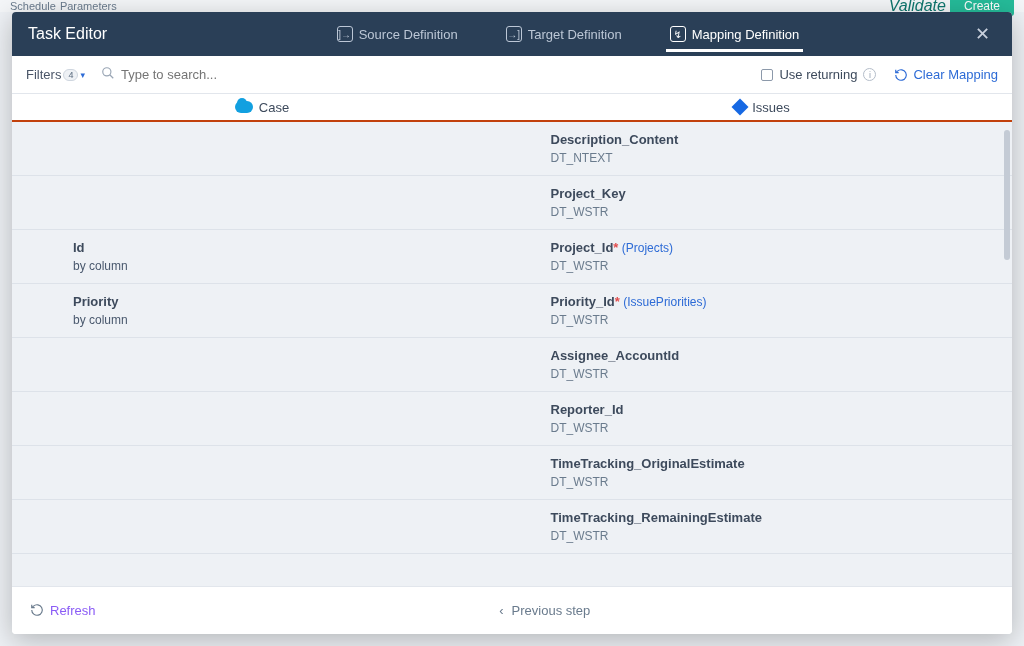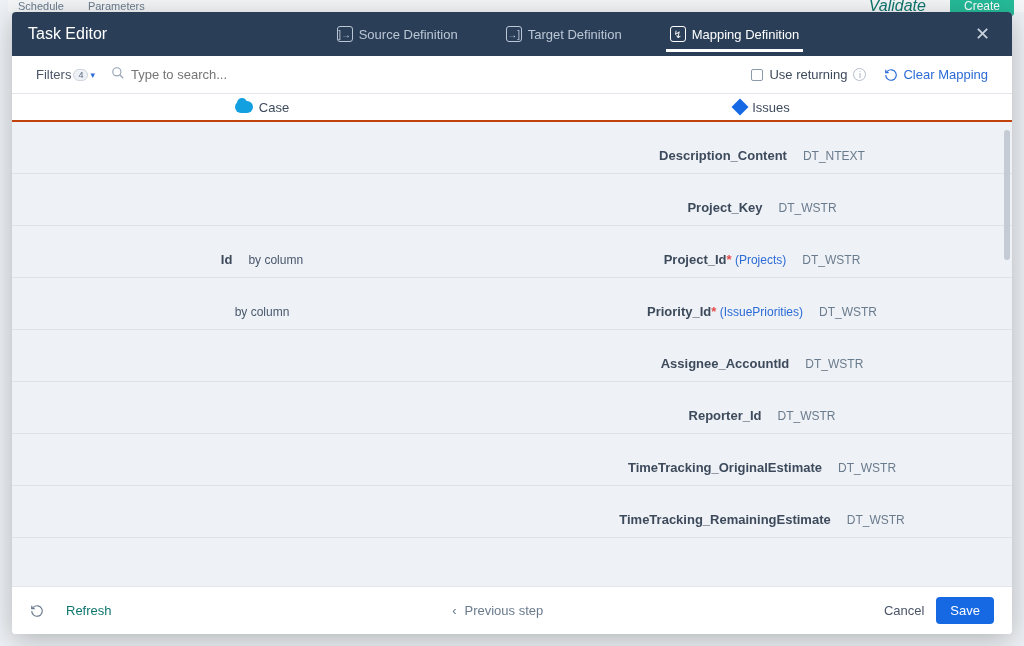--- a/index.html
+++ b/index.html
@@ -1,31 +1,31 @@
 <!DOCTYPE html>
 <html><head>
 <meta charset="utf-8">
 <style>
   * { box-sizing: border-box; margin: 0; padding: 0; }
   html, body { width: 1024px; height: 646px; font-family: "Segoe UI", Arial, sans-serif; font-size: 13px; color: #3d4a5c; background: #eef1f5; overflow: hidden; }
-  .bg-bar { position: absolute; top: 0; left: 0; right: 0; height: 12px; background: #f4f6f8; display: flex; gap: 24px; padding: 0 10px; font-size: 11px; color: #6a7b8d; align-items: center; margin-left: 8px; }
+  .bg-bar { position: absolute; top: 0; left: 0; right: 0; height: 12px; background: #f4f6f8; display: flex; gap: 4px; padding: 0 10px; font-size: 11px; color: #6a7b8d; align-items: center; }
   .bg-bar .validate { margin-left: auto; color: #0f766e; font-size: 16px; font-style: italic; }
   .bg-bar .create-btn { background: #0fb58f; color: #fff; padding: 3px 14px; border-radius: 3px; font-size: 12px; opacity: .9; }
 
   .modal { position: absolute; inset: 12px; background: #fff; border-radius: 4px; box-shadow: 0 6px 28px rgba(0,0,0,.25); display: flex; flex-direction: column; overflow: hidden; }
 
   .hdr { background: #2a3f57; color: #fff; height: 44px; display: flex; align-items: center; padding: 0 16px; gap: 8px; }
   .hdr-title { font-size: 16px; font-weight: 500; margin-right: 60px; }
   .tabs { display: flex; flex: 1; justify-content: center; gap: 40px; }
   .tab { display: flex; align-items: center; gap: 6px; font-size: 13px; color: #bcc7d6; padding: 10px 4px; cursor: pointer; }
   .tab.active { color: #fff; border-bottom: 3px solid #fff; padding-bottom: 7px; }
   .tab-icon { width: 16px; height: 16px; border: 1px solid currentColor; border-radius: 3px; display: flex; align-items: center; justify-content: center; font-size: 10px; }
   .close-x { font-size: 18px; cursor: pointer; color: #c8d0dc; padding: 4px 6px; }
 
-  .toolbar { height: 38px; display: flex; align-items: center; padding: 0 24px; border-bottom: 1px solid #e2e6ec; gap: 10px; font-size: 13px; }
+  .toolbar { height: 38px; display: flex; align-items: center; padding: 0 14px; border-bottom: 1px solid #e2e6ec; gap: 10px; font-size: 13px; }
   .filters { color: #4a5568; display: flex; align-items: center; gap: 2px; cursor: pointer; }
   .filters-badge { background: #eef1f5; border: 1px solid #cfd6df; border-radius: 8px; font-size: 9px; padding: 0 4px; color: #5a6b7f; }
   .chev-down { font-size: 9px; color: #2d6bd6; }
   .search-wrap { display: flex; align-items: center; gap: 6px; margin-left: 6px; }
   .search-icon { color: #9aa6b5; }
   .search-input { border: none; outline: none; font-size: 13px; color: #6a7b8d; width: 180px; }
   .right-tools { margin-left: auto; display: flex; align-items: center; gap: 18px; }
   .chk-wrap { display: flex; align-items: center; gap: 6px; cursor: pointer; }
   .chk { width: 12px; height: 12px; border: 1px solid #8c99aa; border-radius: 2px; }
   .info-i { width: 13px; height: 13px; border: 1px solid #b4bdc9; border-radius: 50%; font-size: 9px; display: inline-flex; align-items: center; justify-content: center; color: #9aa6b5; }
@@ -33,30 +33,30 @@
   .refresh-icon { width: 14px; height: 14px; display: inline-block; }
 
   .col-hdr { height: 28px; display: flex; border-bottom: 2px solid #c2410c; background: #fff; }
   .col-hdr > div { flex: 1; display: flex; align-items: center; justify-content: center; gap: 6px; font-size: 13px; }
   .sf-cloud { width: 18px; height: 12px; background: #12a0e0; border-radius: 6px; position: relative; }
   .sf-cloud::before { content: ""; position: absolute; width: 10px; height: 10px; background: #12a0e0; border-radius: 50%; top: -3px; left: 2px; }
   .jira-dia { width: 12px; height: 12px; background: #1668e3; transform: rotate(45deg); }
 
   .grid-body { flex: 1; overflow-y: auto; background: #eef1f5; }
   .row { display: flex; border-bottom: 1px solid #dde2e9; min-height: 52px; }
-  .cell { flex: 1; padding: 10px 16px; display: flex; flex-direction: row; justify-content: center; gap: 16px; align-items: flex-end; }
-  .cell.src { border-right: 0; }
+  .cell { flex: 1; padding: 10px 16px; display: flex; flex-direction: column; justify-content: center; gap: 4px; }
+  .cell.src { border-right: 0; margin-left: 45px; }
   .fname { font-size: 13px; font-weight: 600; color: #3d4a5c; }
   .ftype { font-size: 12px; color: #6a7b8d; }
   .fmap  { font-size: 12px; color: #49586d; }
   .req   { color: #e24c4c; }
   .lookup { color: #2d6bd6; font-size: 12px; font-weight: 400; }
 
   .footer { height: 48px; display: flex; align-items: center; padding: 0 18px; border-top: 1px solid #e2e6ec; background: #fff; font-size: 13px; }
-  .f-left { color: #0f766e; display: flex; align-items: center; gap: 22px; cursor: pointer; }
+  .f-left { color: #8b5cf6; display: flex; gap: 6px; cursor: pointer; }
   .f-center { flex: 1; display: flex; justify-content: center; align-items: center; gap: 8px; color: #6a7b8d; cursor: pointer; }
   .f-right { display: flex; align-items: center; gap: 12px; }
   .btn-cancel { color: #4a5568; cursor: pointer; }
   .btn-save { background: #1668e3; color: #fff; padding: 6px 14px; border-radius: 4px; cursor: pointer; font-weight: 500; }
 
   .scrollbar { position: absolute; right: 2px; top: 118px; width: 6px; height: 130px; background: #c4cbd5; border-radius: 3px; }
 </style>
 </head>
 <body>
 
@@ -150,20 +150,21 @@
           <div class="fname">Id</div>
           <div class="fmap">by column</div>
         </div>
         <div class="cell">
           <div class="fname">Project_Id<span class="req">*</span><span class="lookup"> (Projects)</span></div>
           <div class="ftype">DT_WSTR</div>
         </div>
       </div>
       <div class="row">
         <div class="cell src">
+          <div class="fname">Priority</div>
           <div class="fmap">by column</div>
         </div>
         <div class="cell">
           <div class="fname">Priority_Id<span class="req">*</span><span class="lookup"> (IssuePriorities)</span></div>
           <div class="ftype">DT_WSTR</div>
         </div>
       </div>
       <div class="row">
         <div class="cell src"></div>
         <div class="cell">
@@ -202,20 +203,16 @@
       <svg class="refresh-icon" viewBox="0 0 24 24" fill="none" stroke="#6a7b8d" stroke-width="2">
           <path d="M3 12a9 9 0 1 0 3-6.7L3 8"></path>
           <polyline points="3 3 3 8 8 8"></polyline>
         </svg>
       <span>Refresh</span>
     </div>
     <div class="f-center">
       <span>‹</span>
       <span>Previous step</span>
     </div>
-    <div class="f-right">
-      <span class="btn-cancel">Cancel</span>
-      <span class="btn-save">Save</span>
-    </div>
   </div>
 
   <div class="scrollbar"></div>
 </div>
 
 </body></html>

